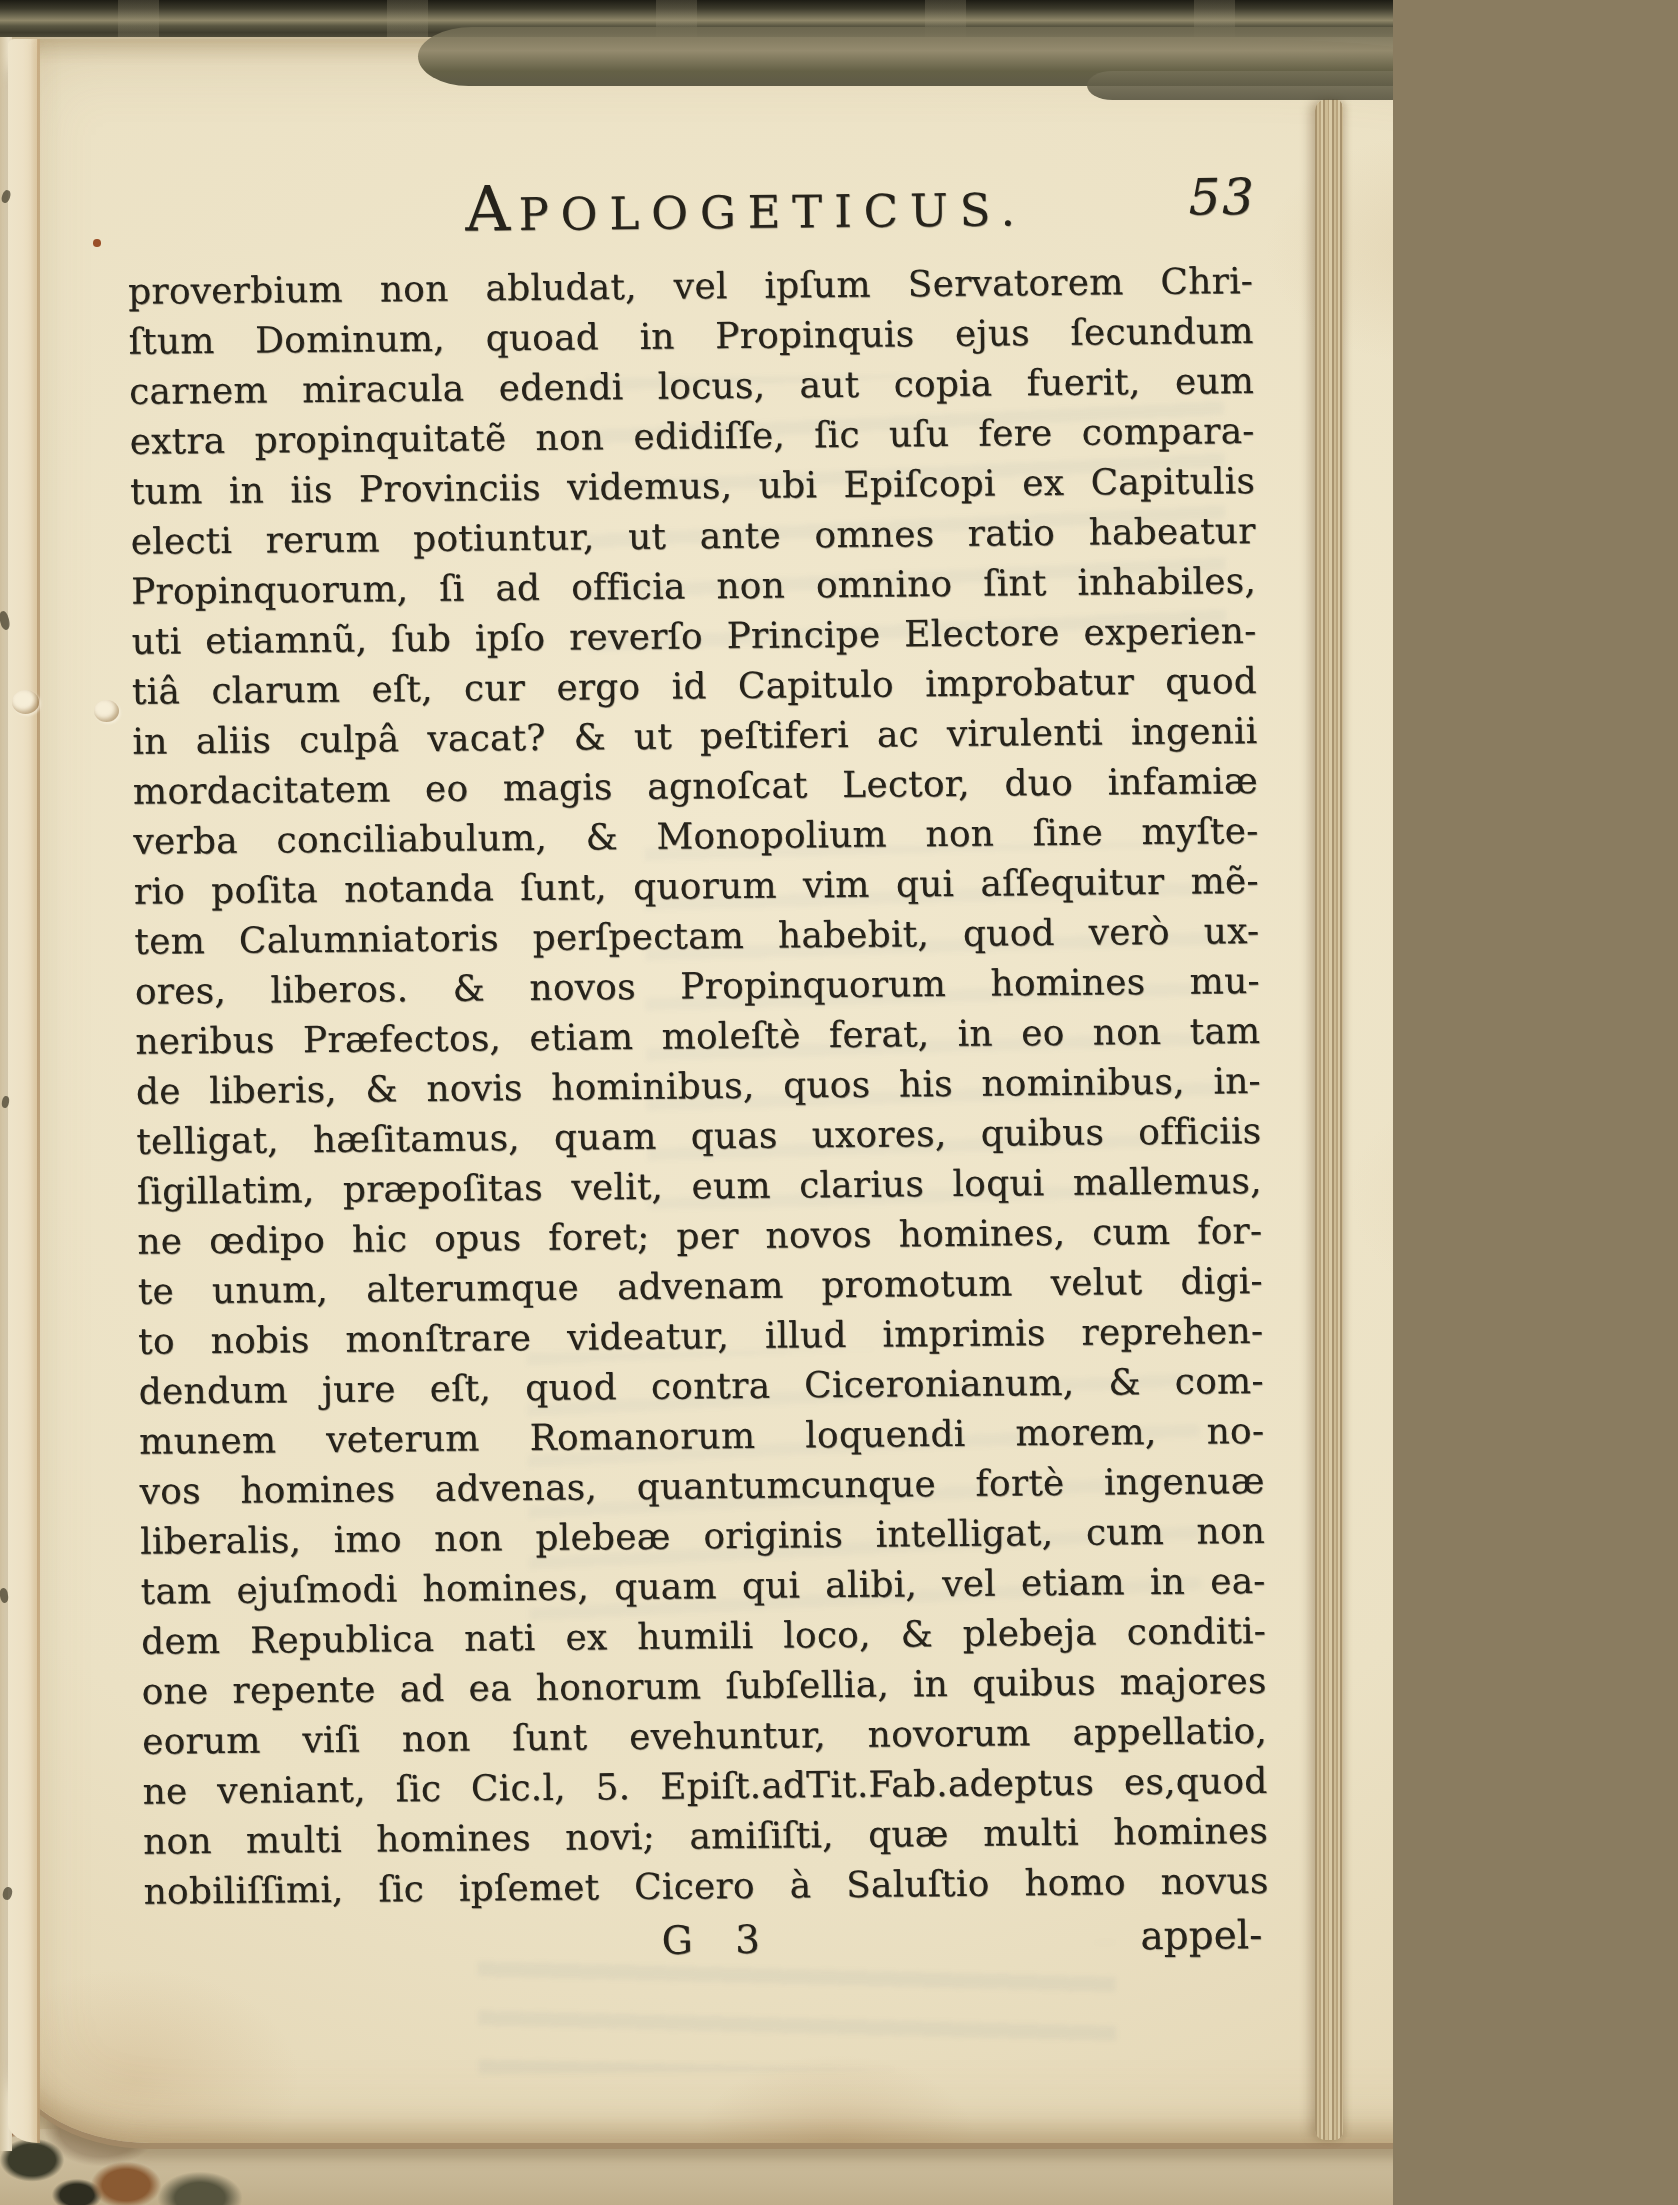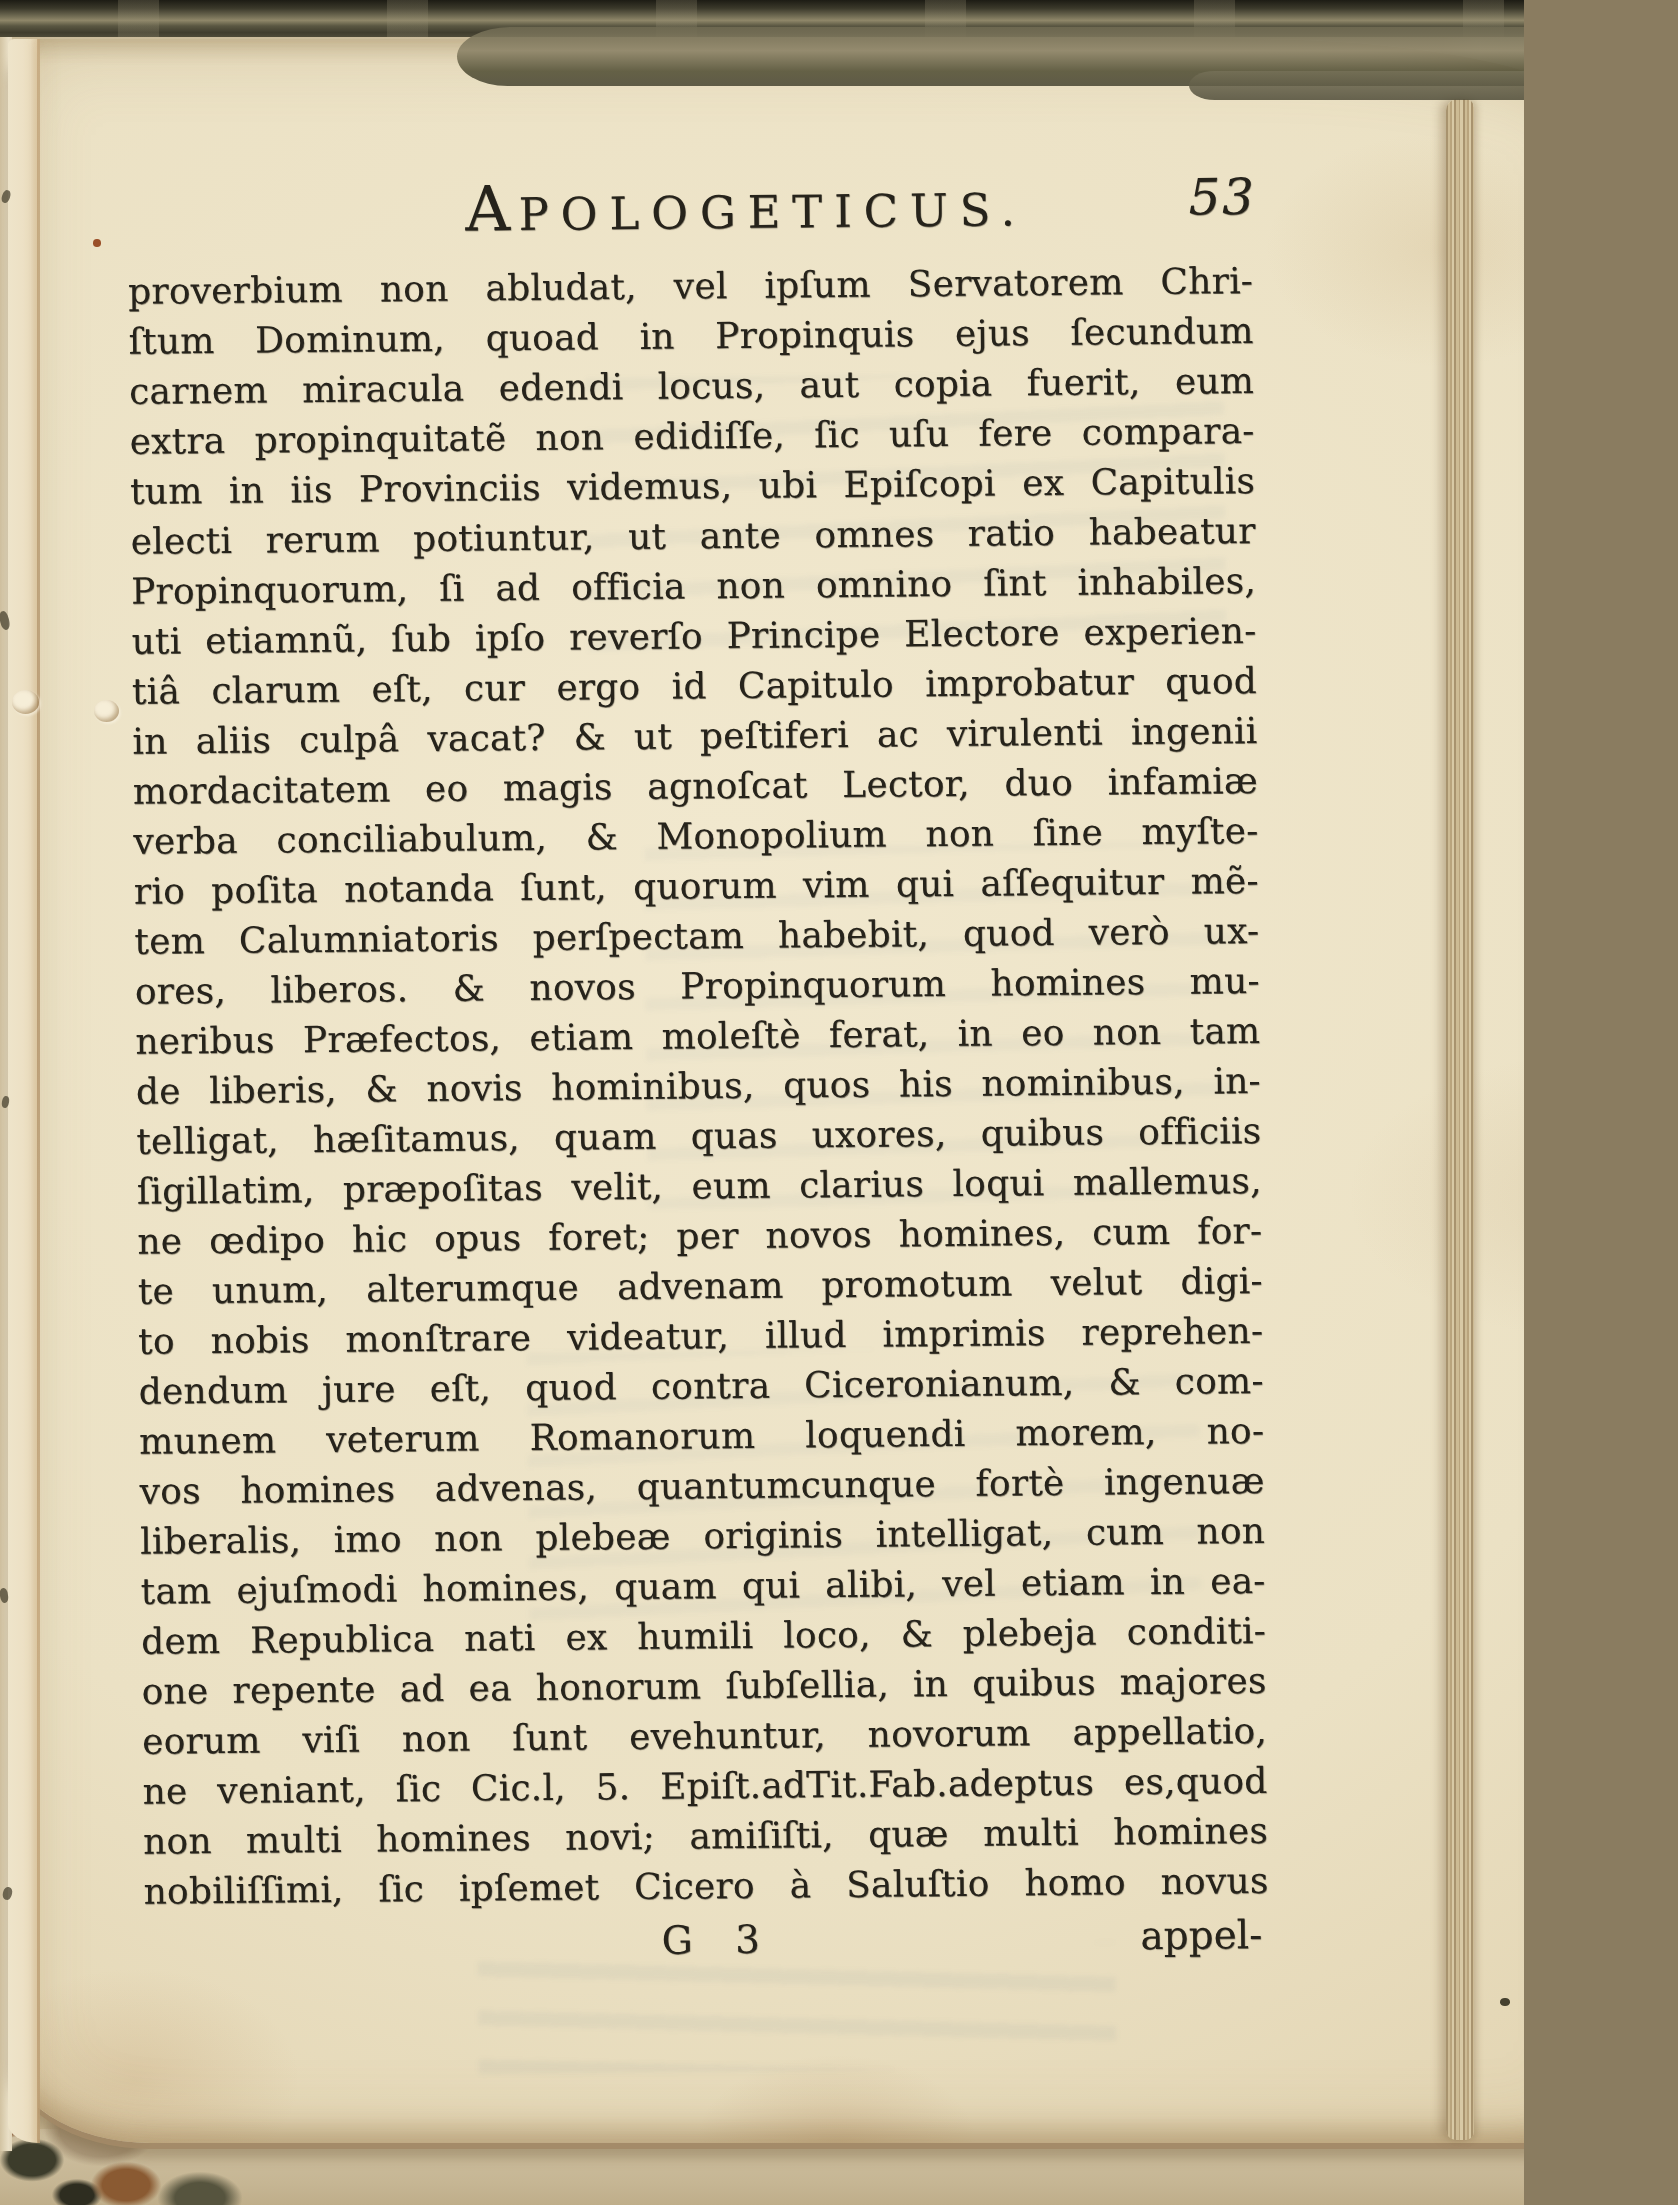--- a/index.html
+++ b/index.html
@@ -1,17 +1,17 @@
 <!DOCTYPE html>
 <html style="font-size:13.4px"><head>
 <meta charset="utf-8">
 <style>
   html,body{margin:0;padding:0;background:#8a7c60;}
   .scene{
-    position:relative;width:1524px;height:2205px;overflow:hidden;
+    position:relative;width:1393px;height:2205px;overflow:hidden;
     background:linear-gradient(180deg,#cbbc9b 0%,#cfc1a2 70%,#c2b28f 100%);
     font-family:"DejaVu Serif", serif;
   }
   
   .fore-edge{
     position:absolute;top:34px;right:0;width:80px;bottom:42px;
     background:linear-gradient(90deg,#cdbd9b 0%,#dbcfae 45%,#d5c8a6 100%);
   }
   .stack-lines{
     position:absolute;top:99px;right:50px;width:28.5px;bottom:65px;

